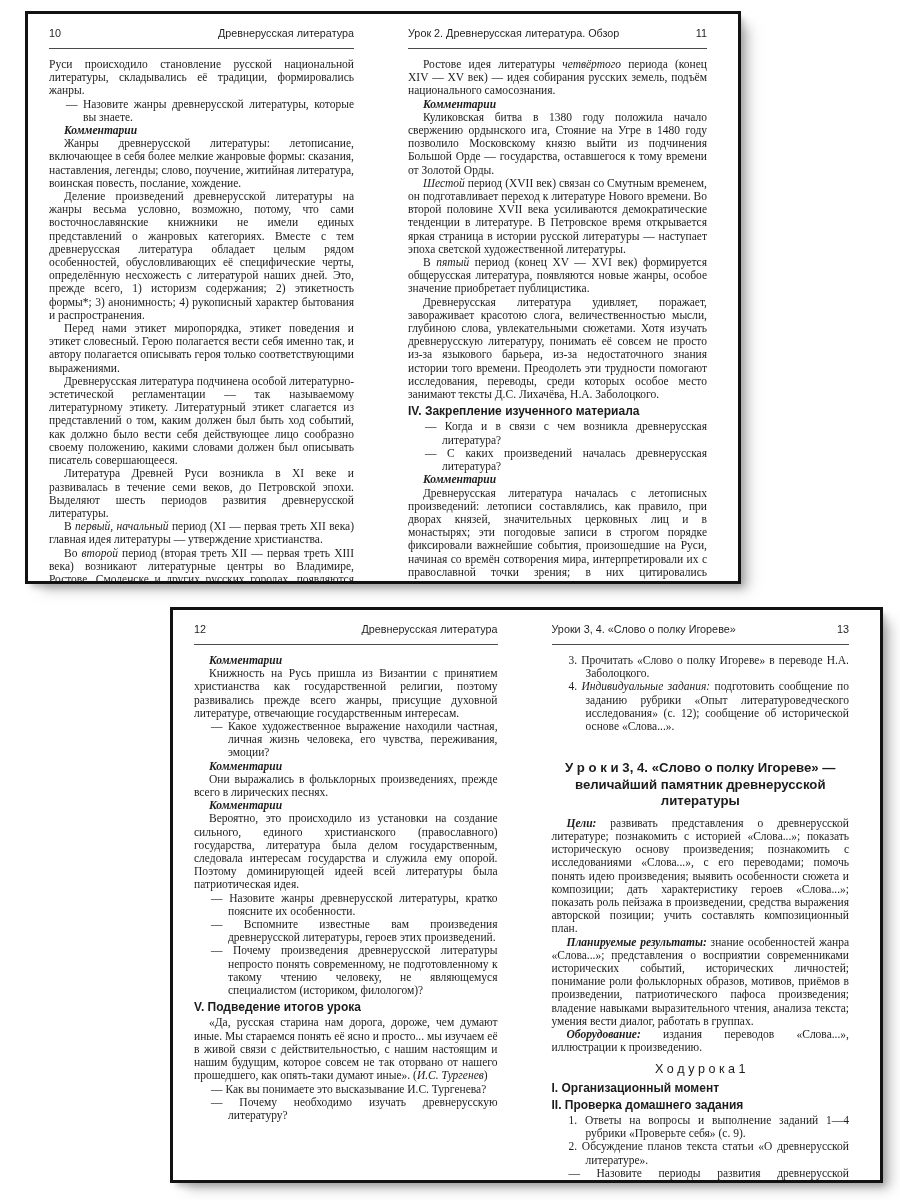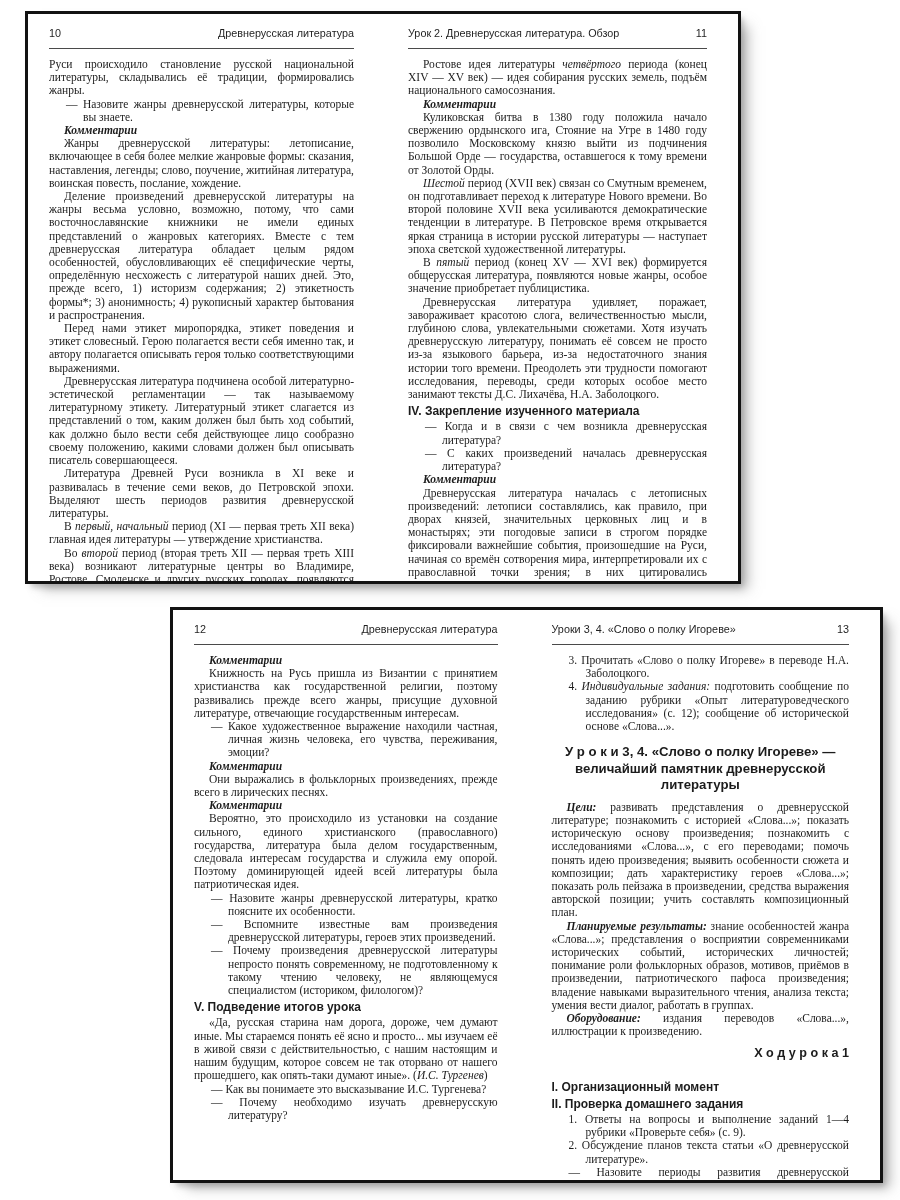--- a/index.html
+++ b/index.html
@@ -34,25 +34,25 @@
   .flush    { text-indent:0; }
   .comments { text-indent:15px; font-weight:700; font-style:italic; }
   .dash, .num { padding-left:34px; text-indent:-17px; }
   .cont     { padding-left:34px; text-indent:0; }
   .heading  {
     font-family:"Liberation Sans", sans-serif; font-weight:700; font-size:12px;
     margin:4px 0 2px; text-indent:0; text-align:left;
   }
   .centerlg {
     font-family:"Liberation Sans", sans-serif; font-weight:700; font-size:13.2px;
-    line-height:16.5px; text-align:center; margin:11px 4px 7px; text-indent:0;
+    line-height:16.5px; text-align:center; margin:27px 4px 7px; text-indent:0;
   }
   .centermd {
-    font-family:"Liberation Sans", sans-serif; font-weight:700; font-size:12.6px;
-    text-align:right; margin:9px 0 20px; text-indent:0;
+    font-family:"Liberation Sans", sans-serif; font-weight:400; font-size:12.6px;
+    text-align:center; margin:9px 0 5px; text-indent:0;
   }
 
   .it  { font-style:italic; }
   .bit { font-style:italic; font-weight:700; }
 </style>
 </head>
 <body>
 
 <div class="spread spread-top">
   <div class="page page-l">

